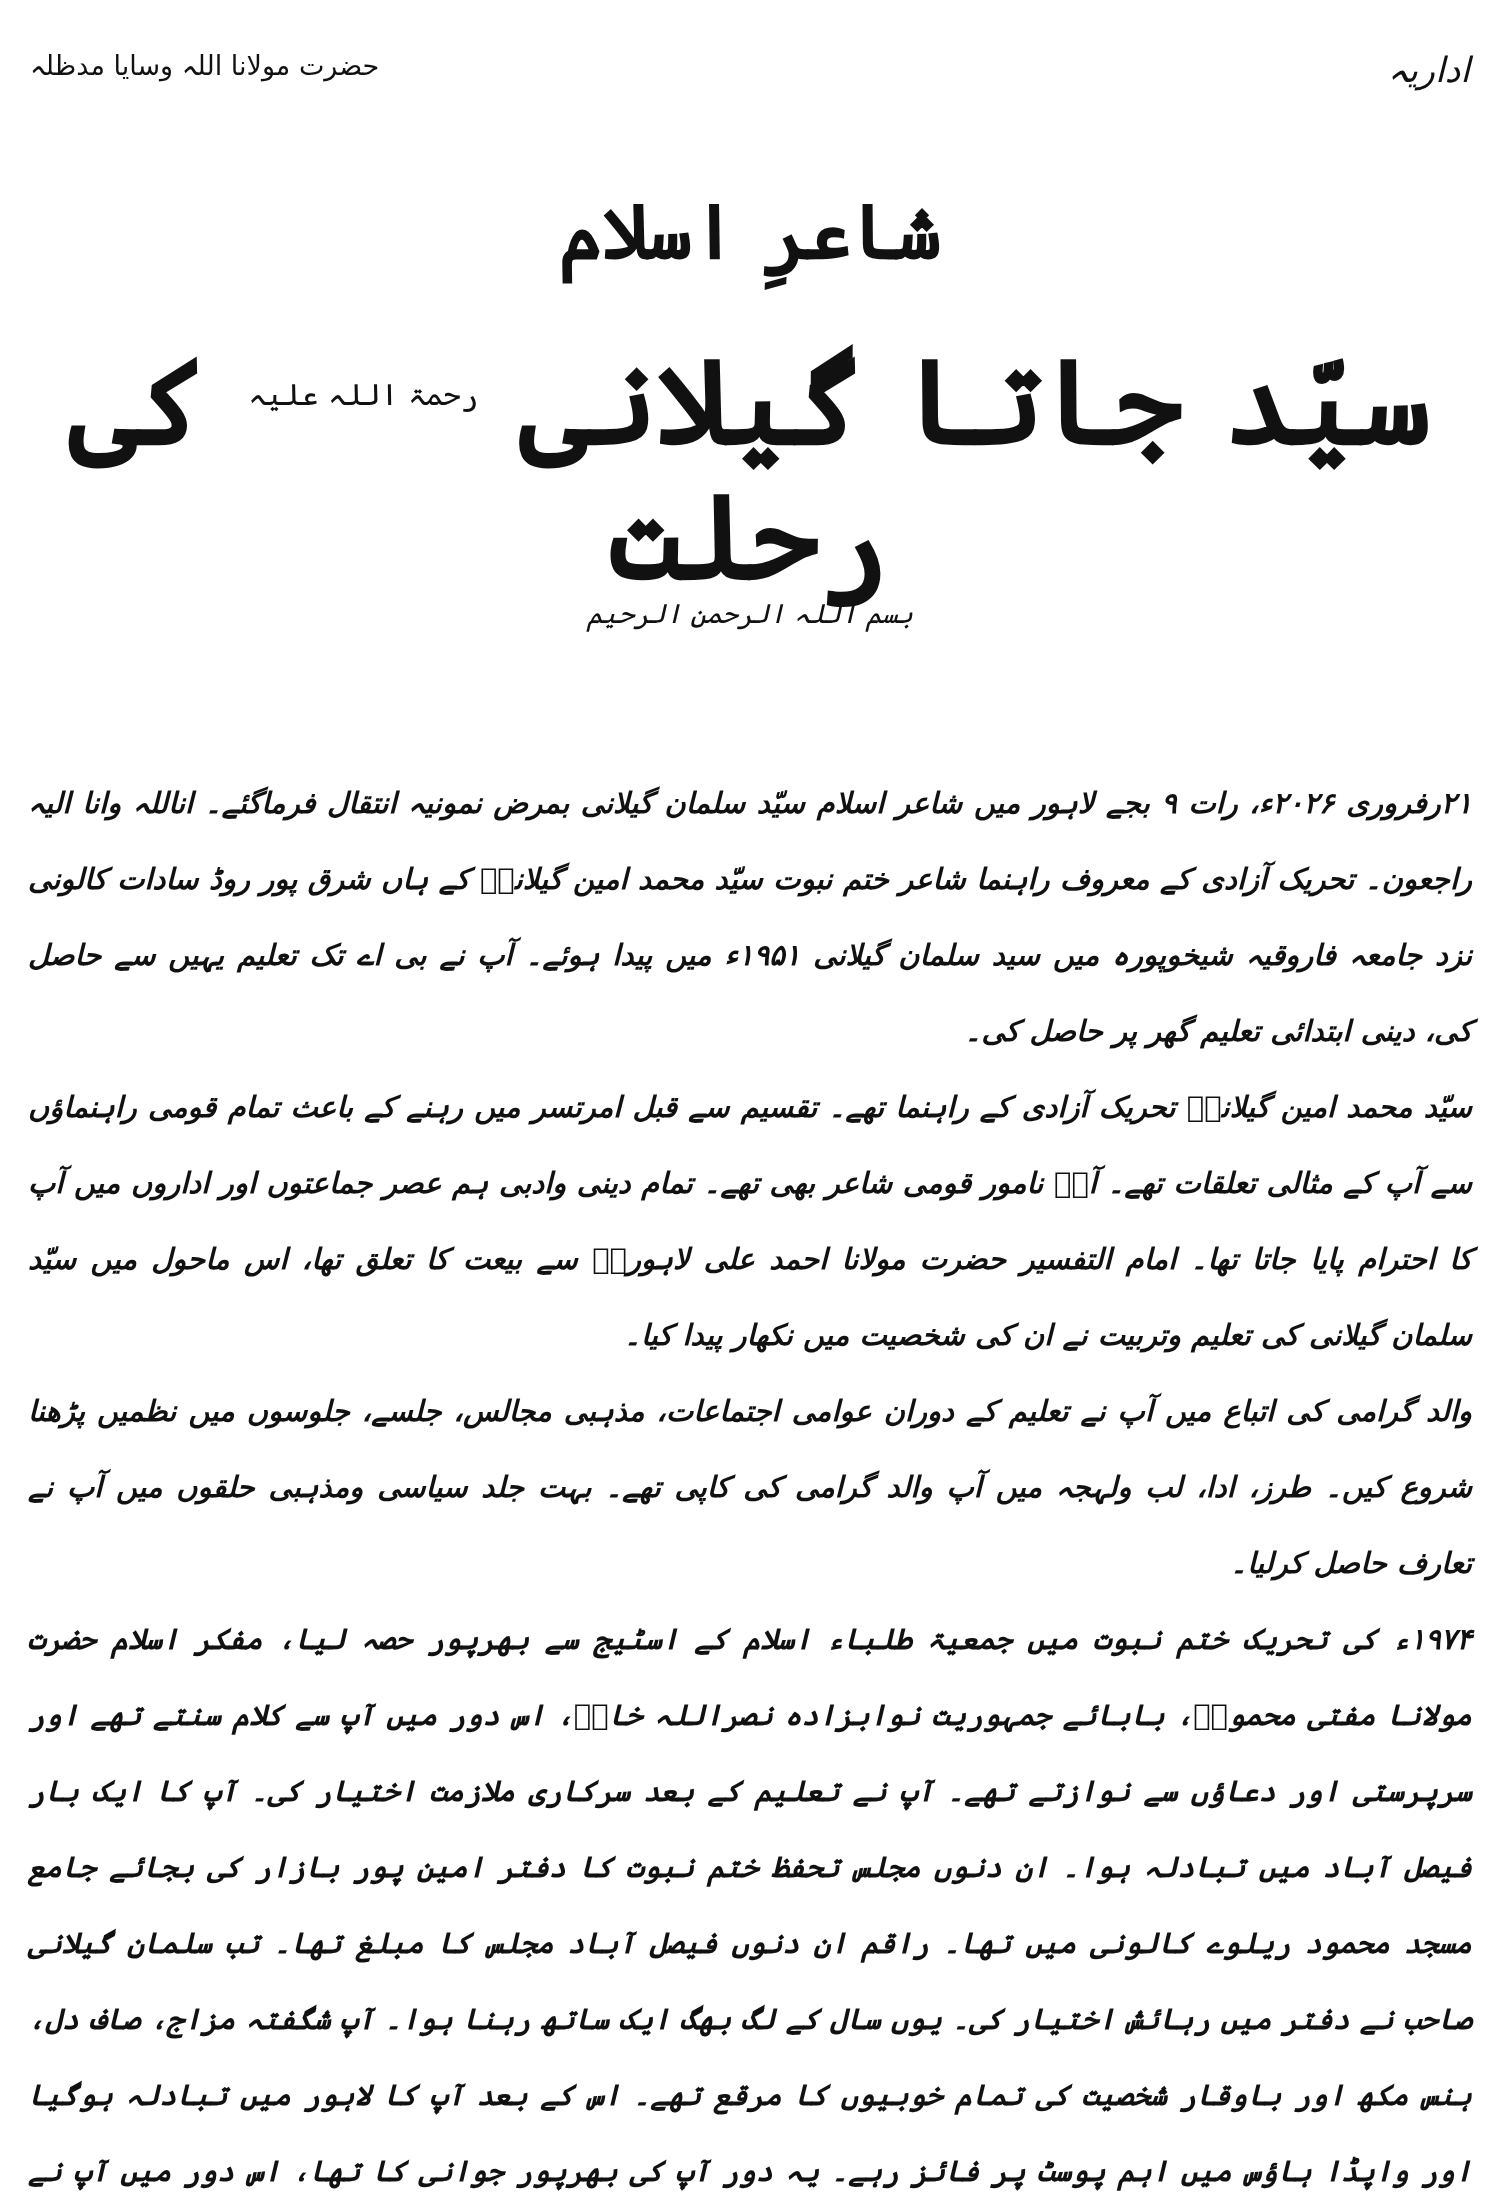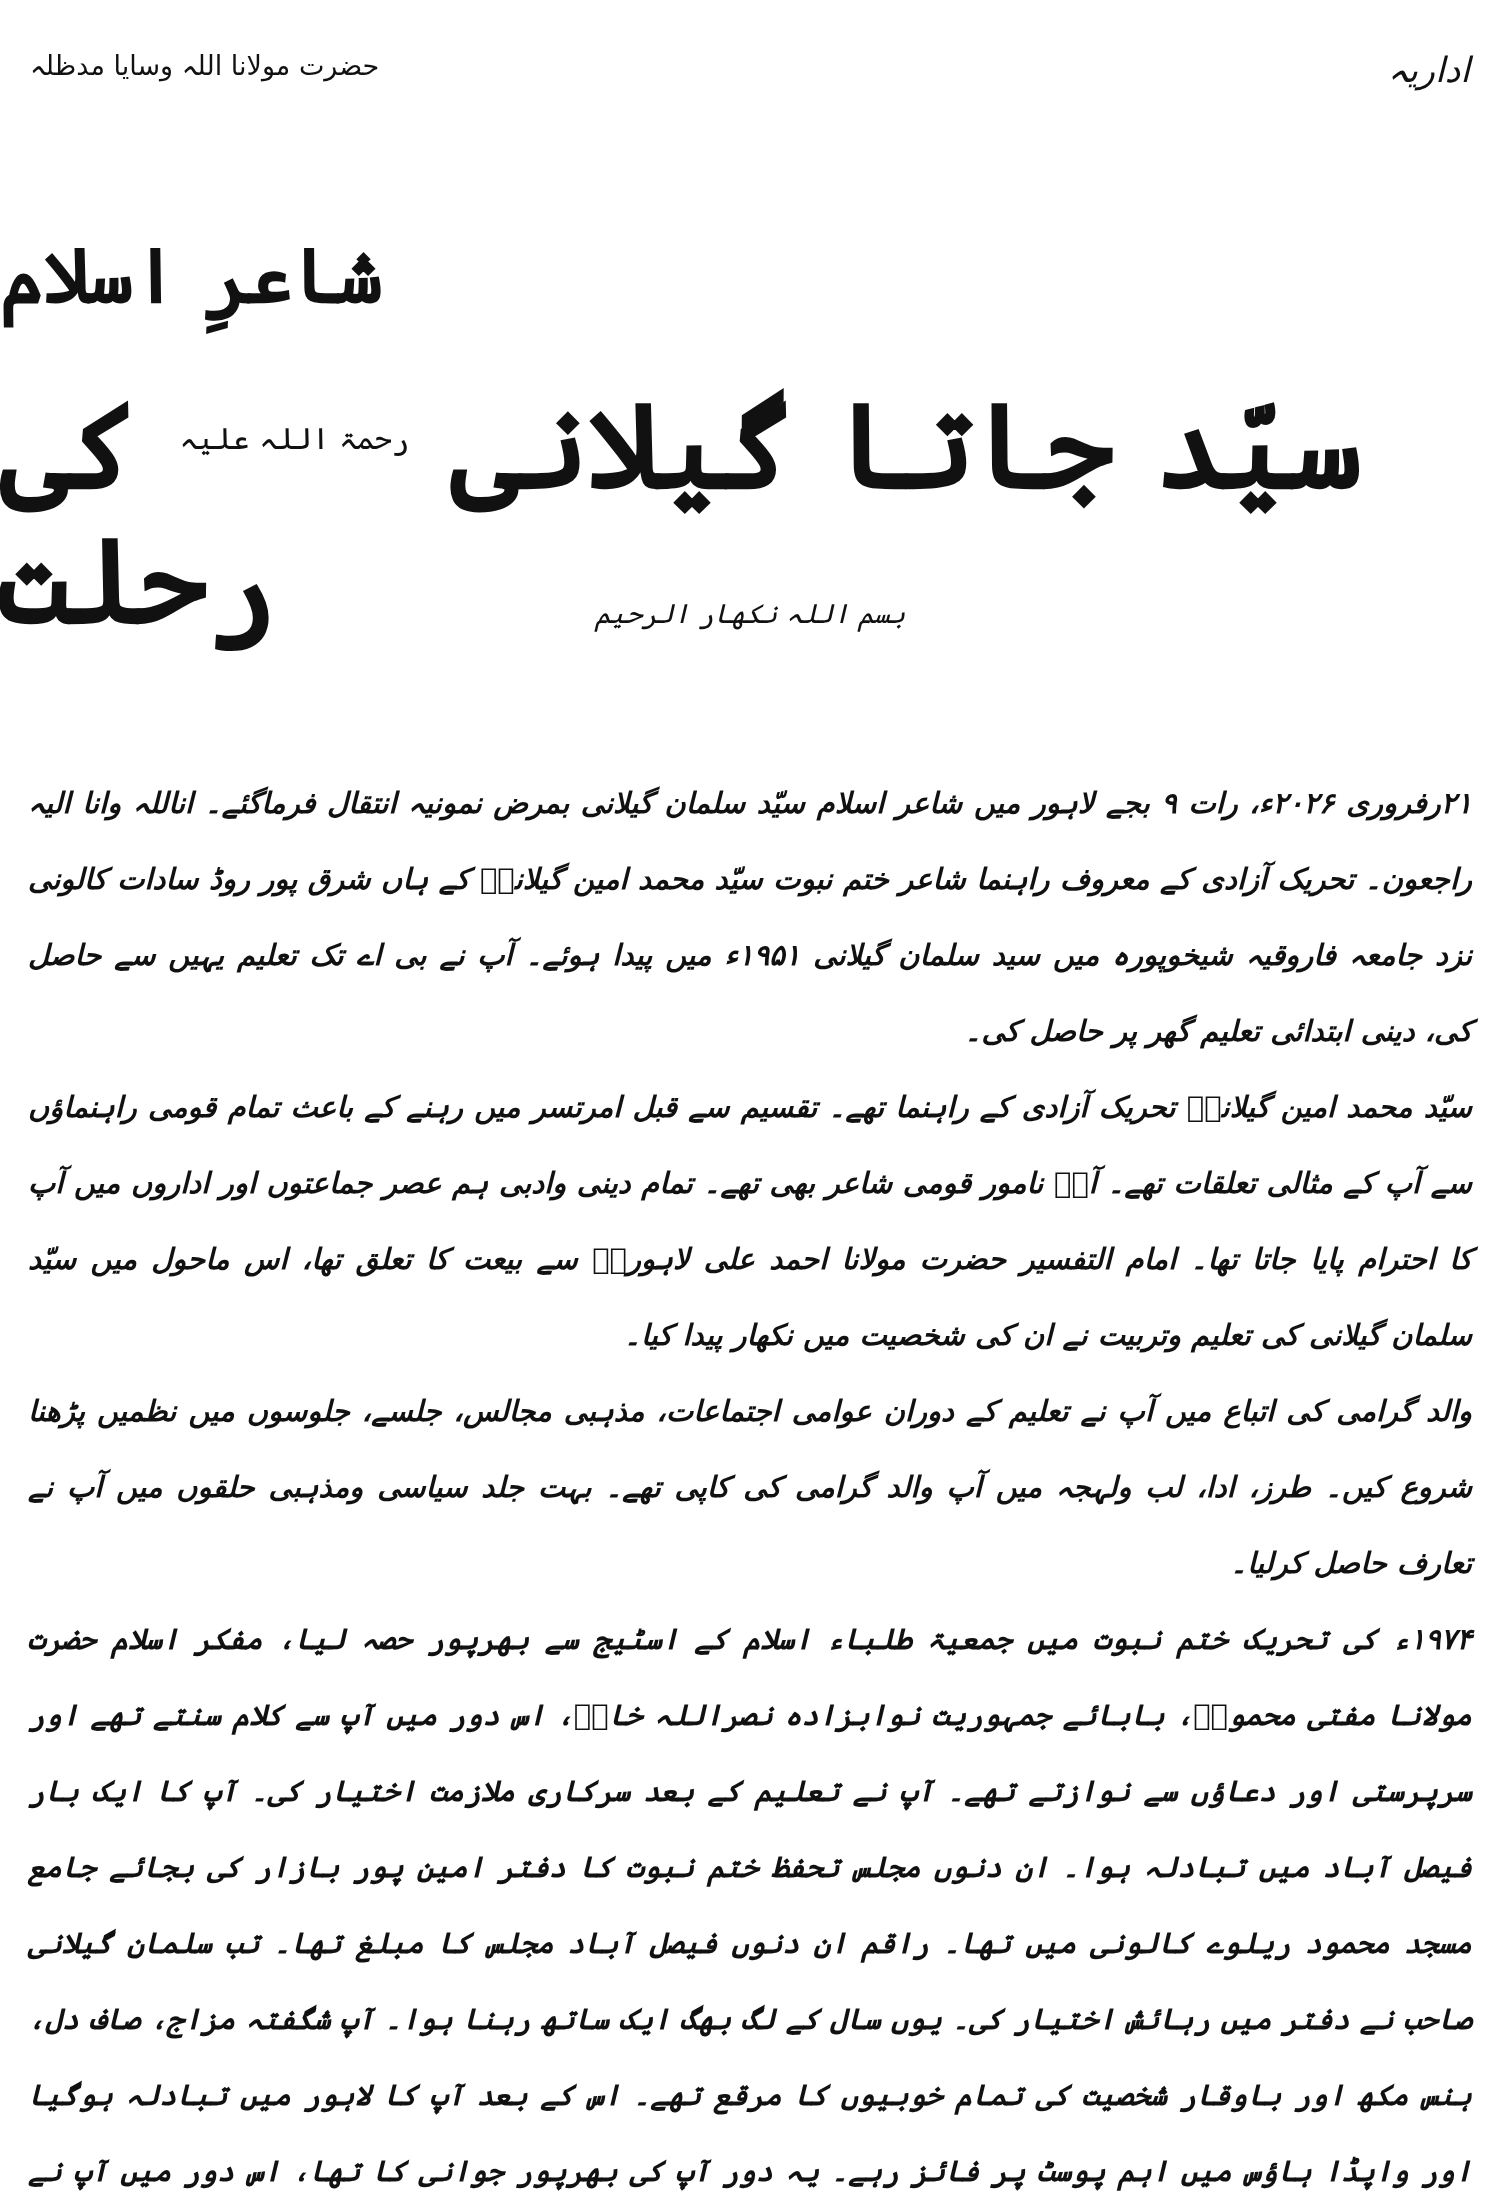--- a/index.html
+++ b/index.html
@@ -1,21 +1,21 @@
 <!DOCTYPE html>
 <html lang="ur" dir="rtl"><head>
 <meta charset="utf-8">
 <style>
   html, body { margin: 0; padding: 0; background: #ffffff; }
   body { width: 1500px; height: 2200px; position: relative; overflow: hidden; color: #111111;
          font-family: "DejaVu Sans", sans-serif; }
   .header { position: absolute; top: 50px; left: 30px; right: 30px; height: 50px; direction: rtl; }
   .header .section { position: absolute; right: 0; top: 0; font-size: 35px; font-style: italic; }
   .header .author { position: absolute; left: 0; top: 0; font-size: 27px; direction: rtl; }
-  .title-block { position: absolute; top: 190px; left: 0; right: 0; text-align: left; margin-top: 44px; }
+  .title-block { position: absolute; top: 190px; left: 0; right: 0; text-align: center; }
   .kicker { font-family: "DejaVu Serif", serif; font-size: 76px; font-weight: bold; line-height: 1.1; }
   .headline { font-family: "DejaVu Serif", serif; font-size: 118px; font-weight: bold; line-height: 1.15; margin-top: 60px; }
   .headline .honorific { font-size: 30px; vertical-align: 110%; font-weight: normal; }
   .invocation { position: absolute; top: 585px; left: 0; right: 0; text-align: center;
                 font-family: "DejaVu Serif", serif; font-size: 27px; font-style: italic; line-height: 58px; }
   .article { position: absolute; top: 765px; left: 28px; right: 28px; direction: rtl; text-align: justify;
              font-size: 29px; line-height: 76px; font-weight: bold; font-style: italic; }
   .article p { margin: 0; text-align-last: right; }
 </style>
 </head>
@@ -29,21 +29,21 @@
 <div class="title-block">
   <div class="kicker">شاعرِ اسلام</div>
   <div class="headline">
     <span>سیّد جاتا گیلانی</span>
     <span class="honorific">رحمۃ اللہ علیہ</span>
     <span>کی رحلت</span>
   </div>
 </div>
 
 <div class="invocation">
-  <div>بسم اللہ نکھار الرحیم</div>
+  <div>بسم اللہ الرحمن الرحیم</div>
 </div>
 
 <div class="article">
   <p>۲۱رفروری ۲۰۲۶ء، رات ۹ بجے لاہور میں شاعر اسلام سیّد سلمان گیلانی بمرض نمونیہ انتقال فرماگئے۔ اناللہ وانا الیہ راجعون۔ تحریک آزادی کے معروف راہنما شاعر ختم نبوت سیّد محمد امین گیلانیؒ کے ہاں شرق پور روڈ سادات کالونی نزد جامعہ فاروقیہ شیخوپورہ میں سید سلمان گیلانی ۱۹۵۱ء میں پیدا ہوئے۔ آپ نے بی اے تک تعلیم یہیں سے حاصل کی، دینی ابتدائی تعلیم گھر پر حاصل کی۔</p>
   <p>سیّد محمد امین گیلانیؒ تحریک آزادی کے راہنما تھے۔ تقسیم سے قبل امرتسر میں رہنے کے باعث تمام قومی راہنماؤں سے آپ کے مثالی تعلقات تھے۔ آپؒ نامور قومی شاعر بھی تھے۔ تمام دینی وادبی ہم عصر جماعتوں اور اداروں میں آپ کا احترام پایا جاتا تھا۔ امام التفسیر حضرت مولانا احمد علی لاہوریؒ سے بیعت کا تعلق تھا، اس ماحول میں سیّد سلمان گیلانی کی تعلیم وتربیت نے ان کی شخصیت میں نکھار پیدا کیا۔</p>
   <p>والد گرامی کی اتباع میں آپ نے تعلیم کے دوران عوامی اجتماعات، مذہبی مجالس، جلسے، جلوسوں میں نظمیں پڑھنا شروع کیں۔ طرز، ادا، لب ولہجہ میں آپ والد گرامی کی کاپی تھے۔ بہت جلد سیاسی ومذہبی حلقوں میں آپ نے تعارف حاصل کرلیا۔</p>
   <p>۱۹۷۴ء کی تحریک ختم نبوت میں جمعیۃ طلباء اسلام کے اسٹیج سے بھرپور حصہ لیا، مفکر اسلام حضرت مولانا مفتی محمودؒ، بابائے جمہوریت نوابزادہ نصراللہ خانؒ، اس دور میں آپ سے کلام سنتے تھے اور سرپرستی اور دعاؤں سے نوازتے تھے۔ آپ نے تعلیم کے بعد سرکاری ملازمت اختیار کی۔ آپ کا ایک بار فیصل آباد میں تبادلہ ہوا۔ ان دنوں مجلس تحفظ ختم نبوت کا دفتر امین پور بازار کی بجائے جامع مسجد محمود ریلوے کالونی میں تھا۔ راقم ان دنوں فیصل آباد مجلس کا مبلغ تھا۔ تب سلمان گیلانی صاحب نے دفتر میں رہائش اختیار کی۔ یوں سال کے لگ بھگ ایک ساتھ رہنا ہوا۔ آپ شگفتہ مزاج، صاف دل، ہنس مکھ اور باوقار شخصیت کی تمام خوبیوں کا مرقع تھے۔ اس کے بعد آپ کا لاہور میں تبادلہ ہوگیا اور واپڈا ہاؤس میں اہم پوسٹ پر فائز رہے۔ یہ دور آپ کی بھرپور جوانی کا تھا، اس دور میں آپ نے مذہبی وسیاسی اجتماعات میں کثرت کے ساتھ جانا شروع کردیا۔ مجلس تحفظ ختم نبوت اور جمعیۃ علماء اسلام کی تشکیل کے ساتھ آپ کے والد گرامی ان دونوں اسٹیجوں کے اہم رہنما مانے جاتے تھے۔ سید سلمان گیلانی کو بھی یہی اسٹیج ورثہ میں ملے، اپنے والد صاحب کی زیر نگرانی ان اسٹیجوں کی آپ زینت کیا بنے، ہردلعزیزی، تعارف وشہرت کا ایک اعلٰی مقام حاصل کرلیا۔ شام کو سرکاری ڈیوٹی سے فارغ ہوئے، بیگ لیا جلسہ پر چلے گئے۔ جلسہ سے رات کو فارغ ہوتے ہی سفر کیا۔ صبح کو ڈیوٹی پر موجود ہوتے، آپ کا یہ دور خاصا مستعدی اور بھرپور مصروفیت کا دور شمار کیا جاسکتا ہے، بہت جلد والد گرامی کے پورے حلقہ عقیدت کی آنکھوں کا تارا ہوگئے۔</p>
 </div>
 
 </body></html>

